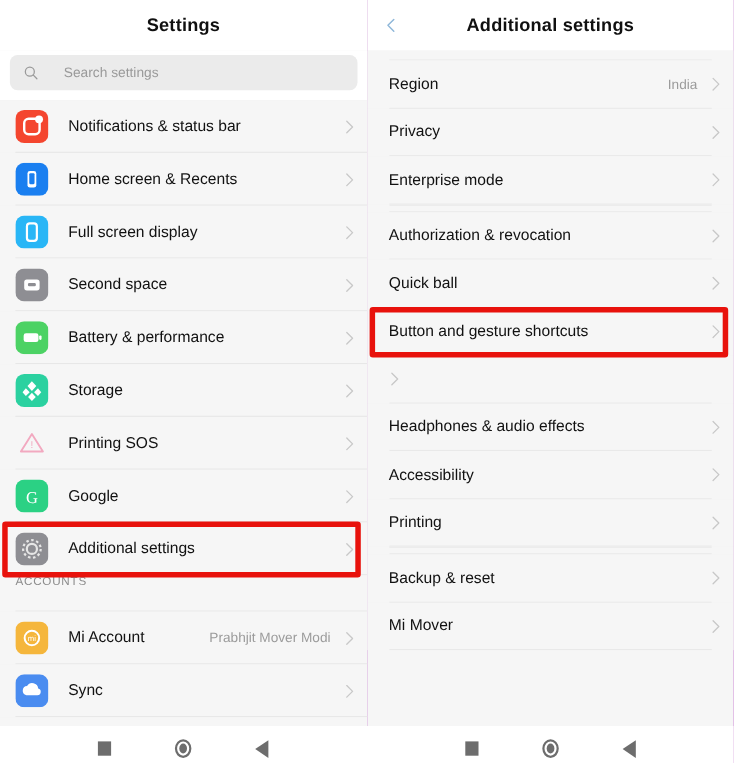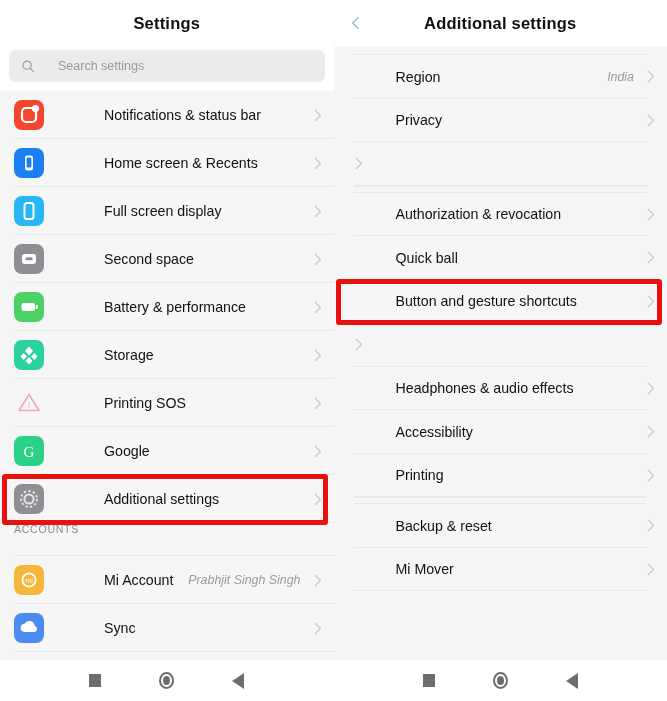--- a/index.html
+++ b/index.html
@@ -40,23 +40,23 @@
     position: relative; display: flex; align-items: center;
     height: 48px; padding: 0 12px 0 14px; background: #f6f6f6;
   }
   .row.compact { height: 43.5px; padding-left: 20px; }
   .row .sep {
     position: absolute; left: 14px; right: 0; bottom: 0; height: 1px;
     background: #e7e7e7;
   }
   .row.compact .sep { left: 20px; right: 20px; background:#e9e9e9; }
   .row .ico { width: 30px; height: 30px; flex: none; margin-right: 18px; }
-  .row .label { font-size: 14.2px; color: #111; flex: 1; white-space: nowrap; margin-left: 42px; }
+  .row .label { font-size: 14.2px; color: #111; flex: 1; white-space: nowrap; }
   .row.compact .label { font-size: 14.2px; }
-  .row .value { font-size: 12.4px; color: #9b9b9b; margin-right: 12px; white-space: nowrap; font-style: italic; }
+  .row .value { font-size: 12.4px; color: #9b9b9b; margin-right: 12px; white-space: nowrap; }
   .row .chev { width: 9px; height: 15px; flex: none; opacity: .75; }
 
   .group-gap { height: 7px; background: #f6f6f6; position: relative; }
   .group-gap::before { content:""; position:absolute; left:20px; right:20px; top:0; height:1px; background:#e9e9e9; }
   .group-gap::after  { content:""; position:absolute; left:20px; right:20px; bottom:0; height:1px; background:#e9e9e9; }
 
   .sec-head {
     height: 33px; display: flex; align-items: flex-start; padding-left: 14px;
     font-size: 10.6px; color: #8c8c8c; letter-spacing: .7px; background:#f6f6f6;
     position: relative;
@@ -220,21 +220,21 @@
           <span>ACCOUNTS</span>
           <span class="sep"></span>
         </div>
         <div class="row">
       <span class="ico"><svg width="30" height="30" viewBox="0 0 30 30">
               <rect x="0" y="0" width="30" height="30" rx="8" fill="#f5b63c"></rect>
               <circle cx="15" cy="15" r="6.6" fill="none" stroke="#fff" stroke-width="1.8"></circle>
               <text x="15" y="18" text-anchor="middle" font-size="7" fill="#fff" font-family="sans-serif">mi</text>
             </svg></span>
       <span class="label">Mi Account</span>
-      <span class="value">Prabhjit Singh Singh</span>
+      <span class="value">Prabhjit Mover Modi</span>
       <svg class="chev" viewBox="0 0 12 20">
             <polyline points="3,3 10,10 3,17" fill="none" stroke="#b9b9b9" stroke-width="1.6" stroke-linecap="round" stroke-linejoin="round"></polyline>
           </svg>
           <span class="sep"></span>
         </div>
         <div class="row">
       <span class="ico"><svg width="30" height="30" viewBox="0 0 30 30">
               <rect x="0" y="0" width="30" height="30" rx="8" fill="#4a8cf0"></rect>
               <path d="M10 19 a4.2 4.2 0 0 1 .6 -8.3 a5.4 5.4 0 0 1 10.1 2.2 a3.1 3.1 0 0 1 -.7 6.1 z" fill="#fff"></path>
             </svg></span>
@@ -283,20 +283,21 @@
         </div>
         <div class="row compact">
         <span class="label">Privacy</span>
 
         <svg class="chev" viewBox="0 0 12 20">
             <polyline points="3,3 10,10 3,17" fill="none" stroke="#b9b9b9" stroke-width="1.6" stroke-linecap="round" stroke-linejoin="round"></polyline>
           </svg>
           <span class="sep"></span>
         </div>
         <div class="row compact">
+        <span class="label">Enterprise mode</span>
 
         <svg class="chev" viewBox="0 0 12 20">
             <polyline points="3,3 10,10 3,17" fill="none" stroke="#b9b9b9" stroke-width="1.6" stroke-linecap="round" stroke-linejoin="round"></polyline>
           </svg>
           <span class="sep"></span>
         </div>
         <div class="group-gap"></div>
         <div class="row compact">
         <span class="label">Authorization &amp; revocation</span>
 

